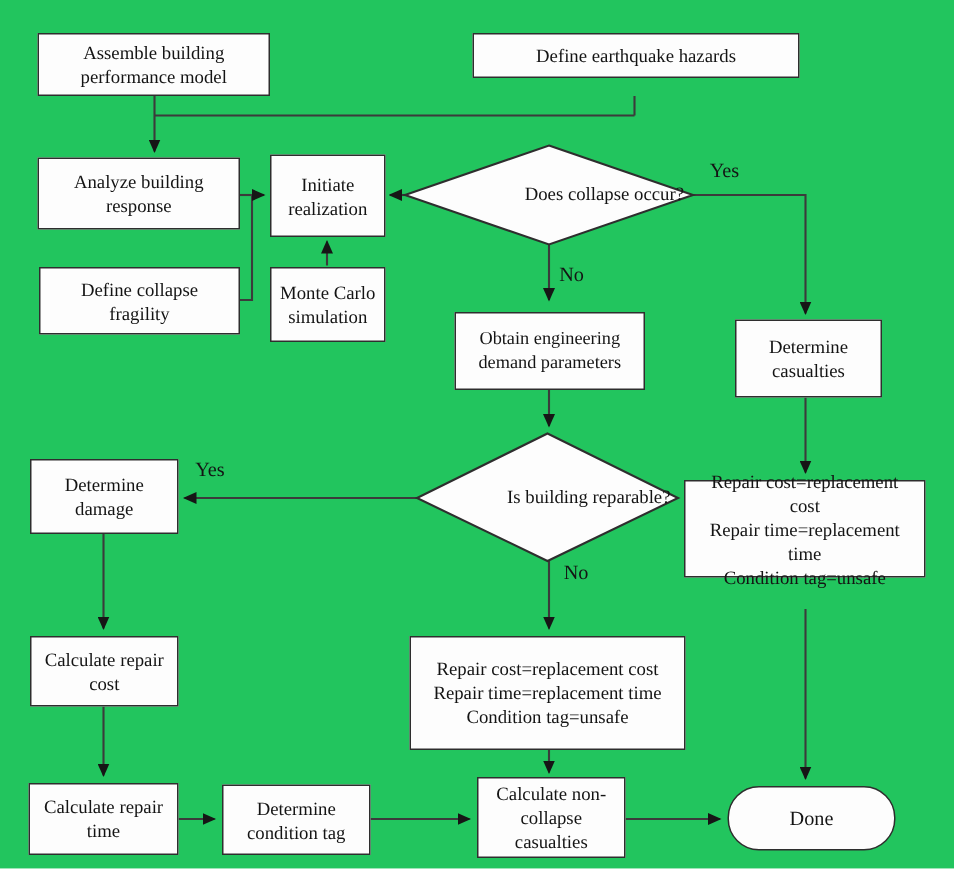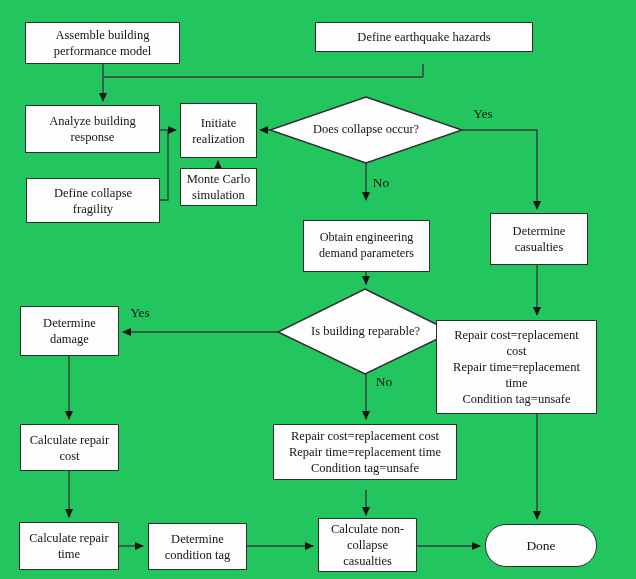--- a/index.html
+++ b/index.html
@@ -31,21 +31,21 @@
     font-size: 12.5px;
     line-height: 1.28;
   }
   .box span, .dlabel span { white-space: pre-line; }
   .stadium { border-radius: 21px; font-size: 13.5px; font-family: Liberation Serif, serif; }
   .dlabel {
     position: absolute;
     z-index: 3;
     display: flex;
     align-items: center;
-    justify-content: center;
+    justify-content: flex-end;
     text-align: center;
     font-size: 12.5px;
     line-height: 1.25;
   }
   .elabel {
     position: absolute;
     z-index: 3;
     transform: translate(-50%, -50%);
     font-size: 13.5px;
     text-align: center;
@@ -113,49 +113,49 @@
   <div class="box" style="left:25px;top:105px;width:135px;height:48px">
     <span>Analyze building
 response</span>
   </div>
 
   <div class="box" style="left:26px;top:178px;width:134px;height:45px">
     <span>Define collapse
 fragility</span>
   </div>
 
-  <div class="box" style="left:180px;top:168px;width:77px;height:38px">
+  <div class="box" style="left:180px;top:178px;width:77px;height:50px">
     <span>Monte Carlo
 simulation</span>
   </div>
 
-  <div class="box smallfont" style="left:303px;top:220px;width:127px;height:52px">
+  <div class="box smallfont" style="left:303px;top:208px;width:127px;height:52px">
     <span>Obtain engineering
 demand parameters</span>
   </div>
 
   <div class="box" style="left:490px;top:213px;width:98px;height:52px">
     <span>Determine
 casualties</span>
   </div>
 
-  <div class="box" style="left:436px;top:320px;width:161px;height:94px">
+  <div class="box" style="left:456px;top:320px;width:161px;height:65px">
     <span>Repair cost=replacement
 cost
 Repair time=replacement
 time
 Condition tag=unsafe</span>
   </div>
 
   <div class="box" style="left:20px;top:306px;width:99px;height:50px">
     <span>Determine
 damage</span>
   </div>
 
-  <div class="box" style="left:273px;top:424px;width:184px;height:56px">
+  <div class="box" style="left:273px;top:424px;width:184px;height:76px">
     <span>Repair cost=replacement cost
 Repair time=replacement time
 Condition tag=unsafe</span>
   </div>
 
   <div class="box" style="left:20px;top:424px;width:99px;height:47px">
     <span>Calculate repair
 cost</span>
   </div>
 

